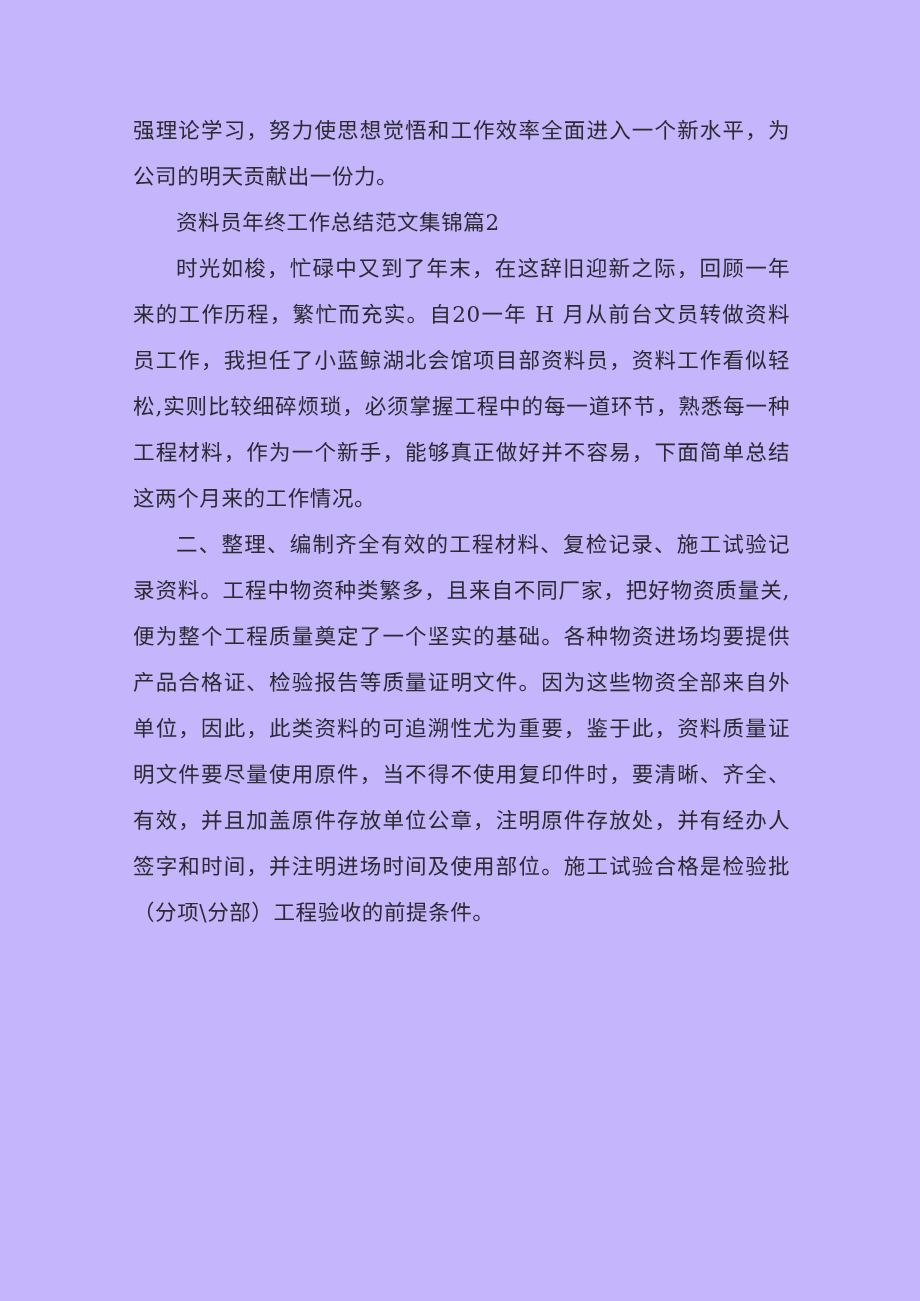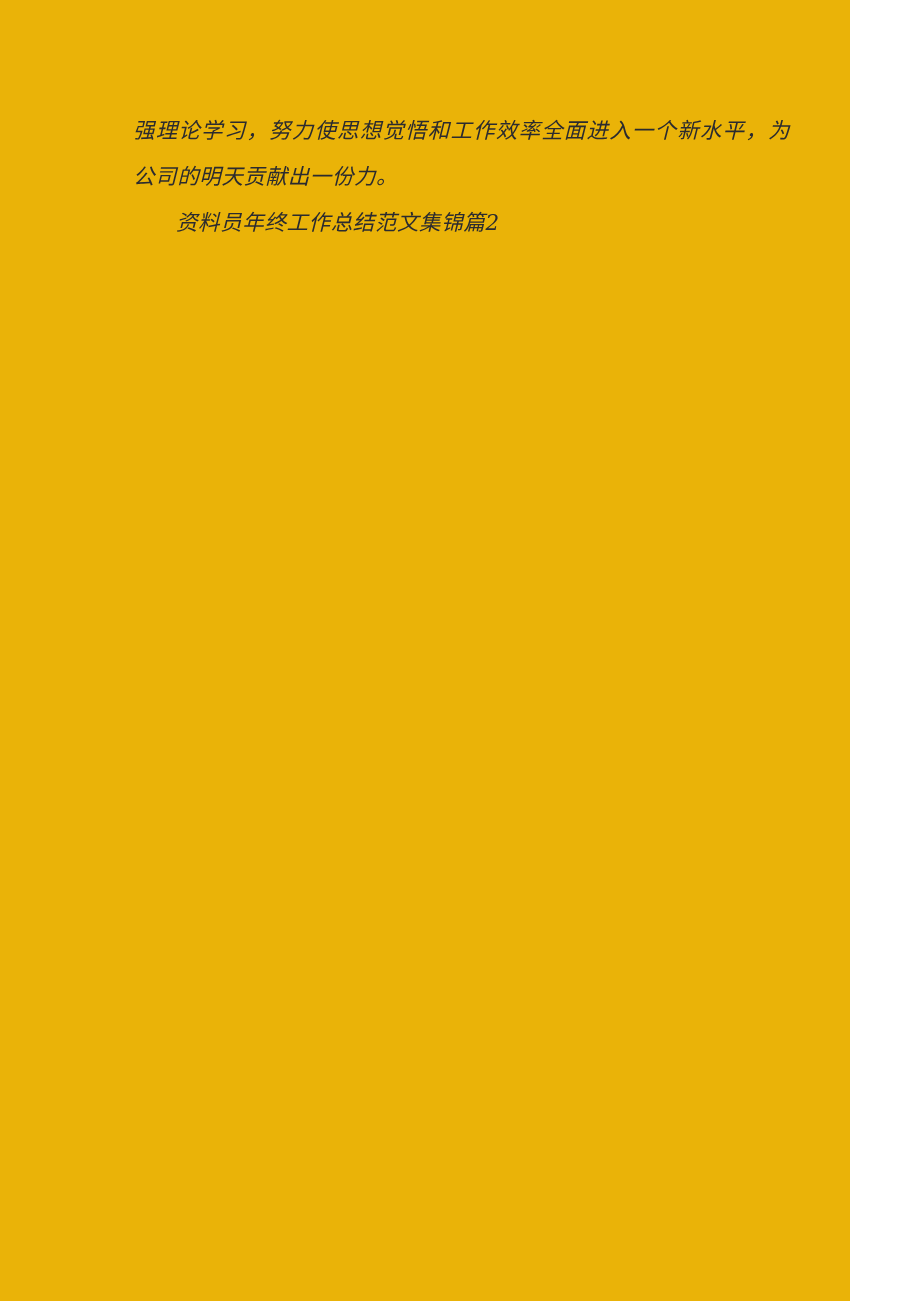--- a/index.html
+++ b/index.html
@@ -3,26 +3,25 @@
 <meta charset="utf-8">
 <title>资料员年终工作总结范文集锦</title>
 <style>
   html, body {
     margin: 0;
     padding: 0;
     background: #ffffff;
   }
   .page {
     position: relative;
-    width: 850px;
+    width: 920px;
     height: 1301px;
-    background: #eab308;
+    background: #c4b5fd;
     overflow: hidden;
     box-sizing: border-box;
-    font-style: italic;
   }
   .doc-body {
     position: absolute;
     left: 133px;
     top: 108px;
     width: 657px;
   }
   .para {
     font-family: "DejaVu Serif", "Liberation Serif", serif;
     font-size: 21.5px;
@@ -46,17 +45,19 @@
 </head>
 <body>
 
 <div class="page">
   <div class="doc-body">
 
     <p class="para">强理论学习，努力使思想觉悟和工作效率全面进入一个新水平，为公司的明天贡献出一份力。</p>
 
     <p class="para para-heading">资料员年终工作总结范文集锦篇2</p>
 
+    <p class="para para-indent">时光如梭，忙碌中又到了年末，在这辞旧迎新之际，回顾一年来的工作历程，繁忙而充实。自20一年 H 月从前台文员转做资料员工作，我担任了小蓝鲸湖北会馆项目部资料员，资料工作看似轻松,实则比较细碎烦琐，必须掌握工程中的每一道环节，熟悉每一种工程材料，作为一个新手，能够真正做好并不容易，下面简单总结这两个月来的工作情况。</p>
 
 
+    <p class="para para-indent">二、整理、编制齐全有效的工程材料、复检记录、施工试验记录资料。工程中物资种类繁多，且来自不同厂家，把好物资质量关,便为整个工程质量奠定了一个坚实的基础。各种物资进场均要提供产品合格证、检验报告等质量证明文件。因为这些物资全部来自外单位，因此，此类资料的可追溯性尤为重要，鉴于此，资料质量证明文件要尽量使用原件，当不得不使用复印件时，要清晰、齐全、有效，并且加盖原件存放单位公章，注明原件存放处，并有经办人签字和时间，并注明进场时间及使用部位。施工试验合格是检验批（分项\分部）工程验收的前提条件。</p>
 
   </div>
 </div>
 
 </body></html>

